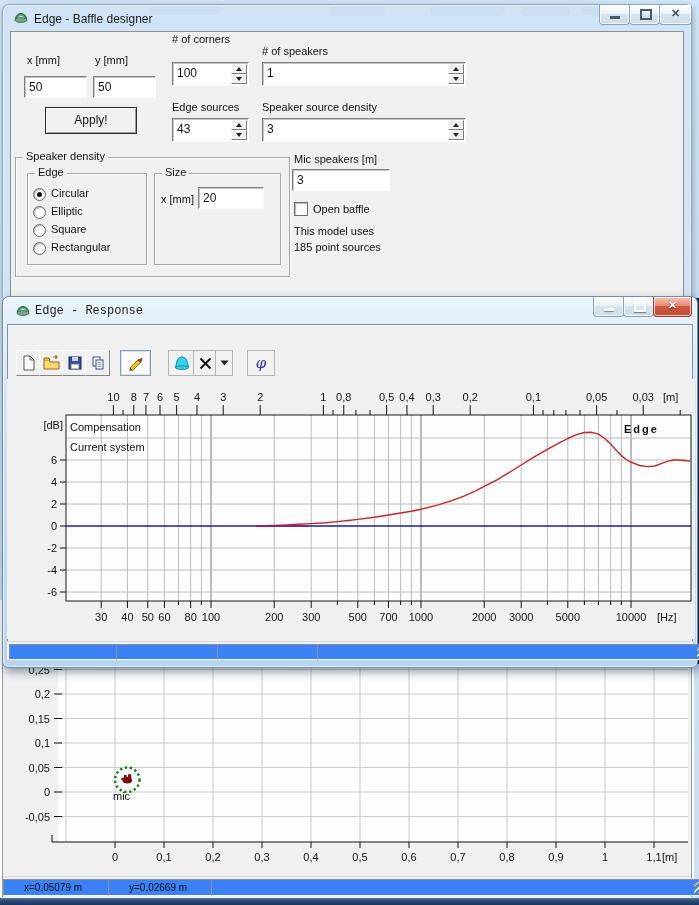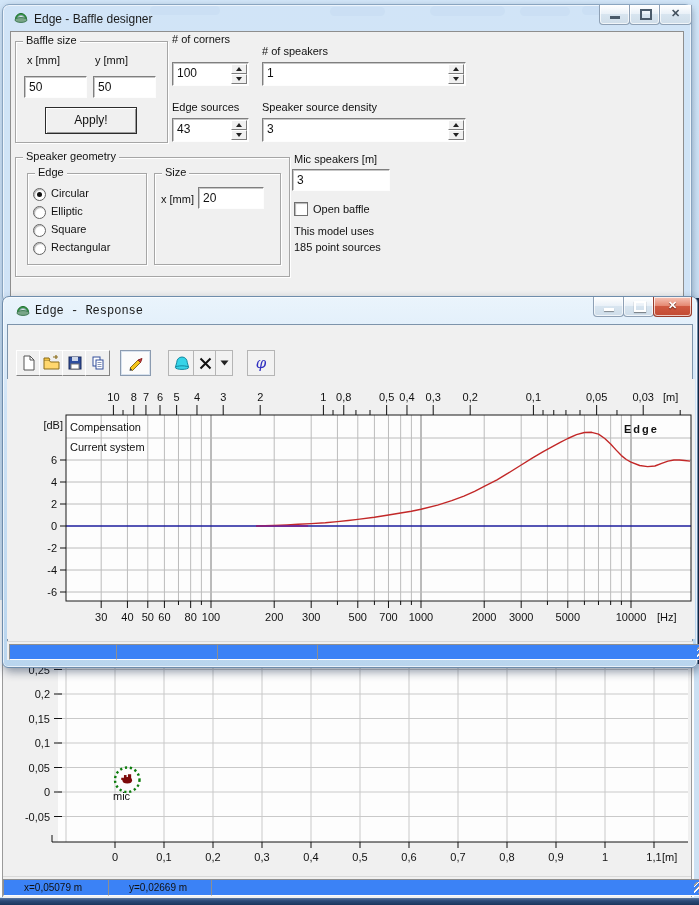--- a/index.html
+++ b/index.html
@@ -82,23 +82,20 @@
         <span class="glyph-min"></span>
       </span>
     <span class="capbtn" style="left:626px;width:29px;">
         <span class="glyph-max"></span>
       </span>
     <span class="capbtn" style="left:656px;width:31px;">
         <span class="glyph-x">✕</span>
       </span>
     <div class="client"></div>
 
-    <div class="gb" style="left:12px;top:36px;width:151px;height:100px;">
-      <span class="gleg">Baffle size</span>
-    </div>
     <span class="lbl" style="left:24px;top:49px;">x [mm]</span>
     <span class="lbl" style="left:92px;top:49px;">y [mm]</span>
     <div class="tbox" style="left:21px;top:71px;width:57px;height:20px;">50</div>
     <div class="tbox" style="left:90px;top:71px;width:57px;height:20px;">50</div>
     <div class="btn3d" style="left:42px;top:102px;width:90px;height:25px;line-height:24px;">Apply!</div>
 
     <span class="lbl" style="left:169px;top:28px;"># of corners</span>
     <div class="spin" style="left:169px;top:57px;width:75px;height:22px;">
       <span class="spinval">100</span>
       <span class="spinbtns">
@@ -141,21 +138,21 @@
           <span class="sb">
             <i class="tri up"></i>
           </span>
           <span class="sb">
             <i class="tri dn"></i>
           </span>
         </span>
     </div>
 
     <div class="gb" style="left:12px;top:152px;width:273px;height:118px;">
-      <span class="gleg">Speaker geometry</span>
+      <span class="gleg">Speaker density</span>
     </div>
     <div class="gb" style="left:24px;top:168px;width:118px;height:90px;">
       <span class="gleg">Edge</span>
     </div>
     <div class="rrow" style="left:30px;top:182px;width:100px;">
         <span class="rb on"></span>
         <span class="rtext">Circular</span>
       </div>
     <div class="rrow" style="left:30px;top:200px;width:100px;">
         <span class="rb"></span>

